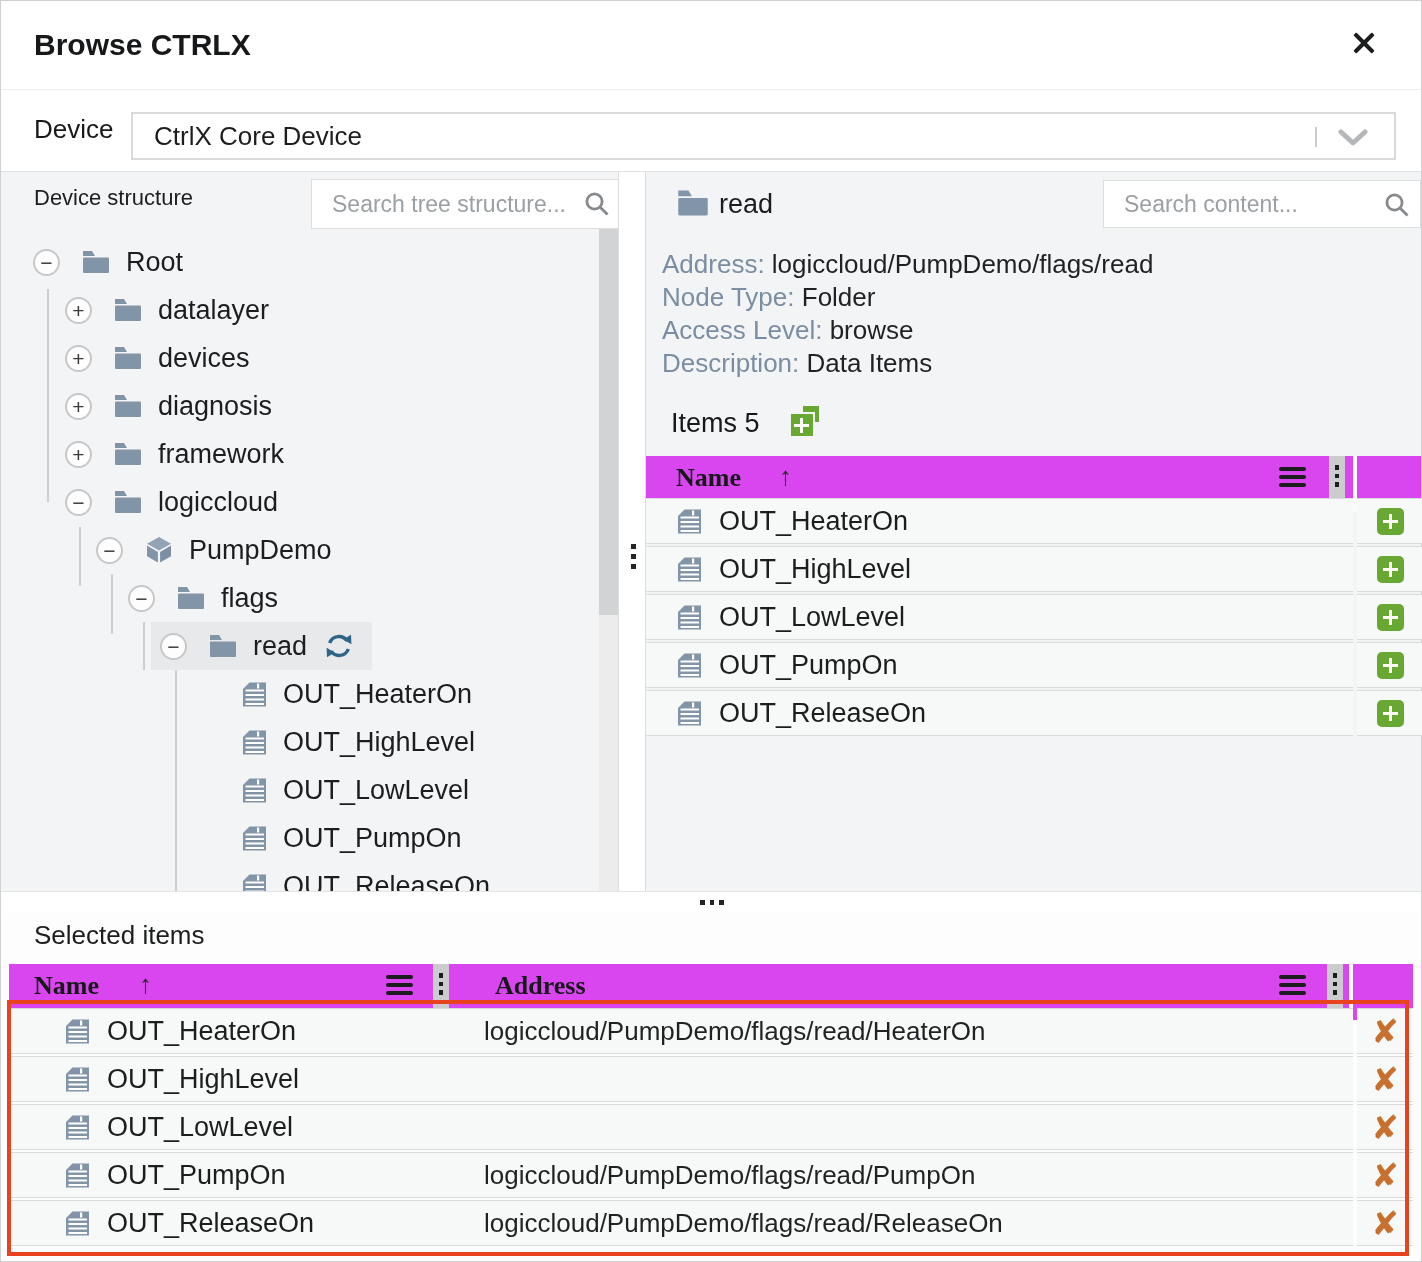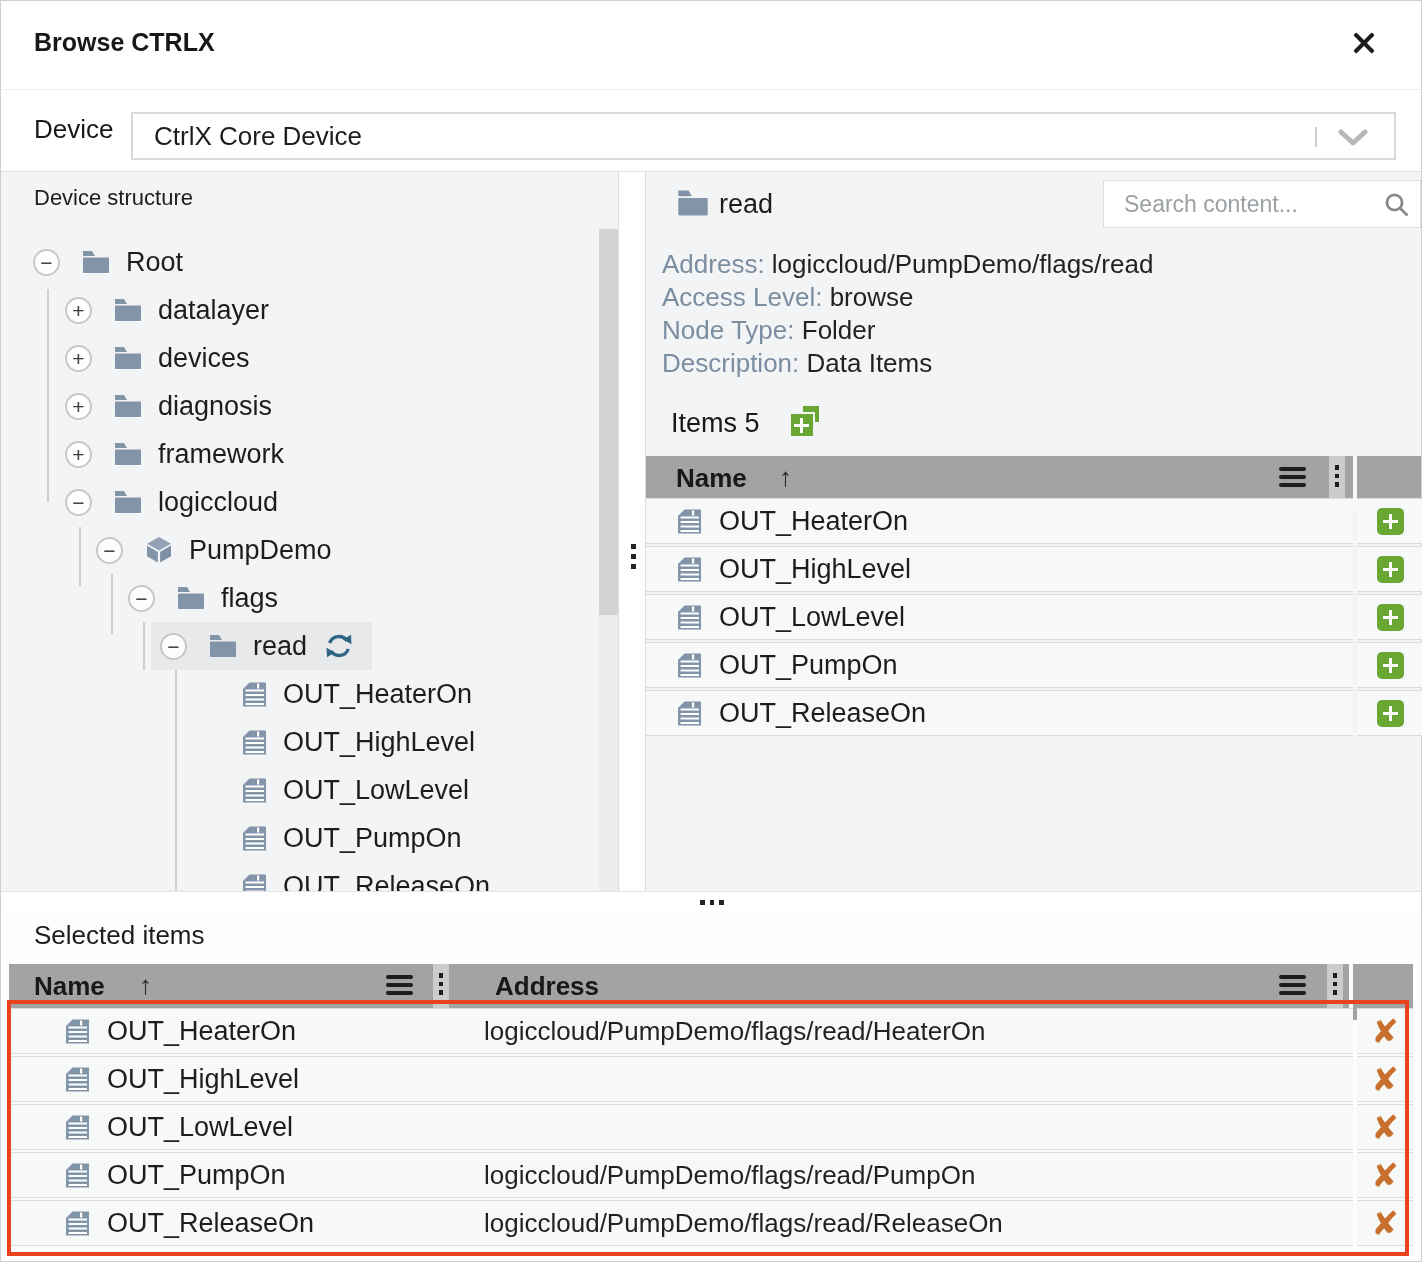--- a/index.html
+++ b/index.html
@@ -2,21 +2,21 @@
 <html><head>
 <meta charset="utf-8">
 <style>
   html,body{margin:0;padding:0;}
   body{width:1422px;height:1262px;position:relative;overflow:hidden;
        font-family:"Liberation Sans",sans-serif;background:#fff;color:#1b1d1e;}
   .dialog{position:absolute;inset:0;border:1px solid #cfd0d1;box-sizing:border-box;background:#fff;}
 
   
   .titlebar{position:absolute;left:0;top:0;right:0;height:88px;background:#fff;border-bottom:1px solid #eceded;}
-  .dlg-title{position:absolute;left:33px;top:27px;font-size:25px;font-weight:bold;color:#161819;}
+  .dlg-title{position:absolute;left:33px;top:27px;font-size:30px;font-weight:bold;color:#161819;}
   .close-btn{position:absolute;left:1346px;top:25px;width:34px;height:34px;cursor:pointer;}
   .close-btn::before,.close-btn::after{content:"";position:absolute;left:4px;top:15px;width:26px;height:4px;background:#1b1d1e;border-radius:1px;}
   .close-btn::before{transform:rotate(45deg);}
   .close-btn::after{transform:rotate(-45deg);}
 
   
   .device-row{position:absolute;left:0;top:89px;right:0;height:81px;background:#fff;border-bottom:1px solid #dfe0e1;}
   .device-label{position:absolute;left:33px;top:24px;font-size:26px;color:#161819;}
   .device-select{position:absolute;left:130px;top:22px;width:1265px;height:48px;box-sizing:border-box;
                  border:2px solid #d8d9da;background:#fff;display:flex;align-items:center;cursor:pointer;}
@@ -63,21 +63,21 @@
   .details .dvalue{color:#1f2122;}
   .items-row{position:absolute;left:25px;top:233px;display:flex;align-items:flex-end;}
   .items-label{font-size:27px;color:#161819;}
   .addall{position:relative;width:34px;height:34px;margin-left:29px;cursor:pointer;}
   .addall .back{position:absolute;left:14px;top:1px;width:16px;height:16px;background:#69a733;}
   .addall .front{position:absolute;left:2px;top:9px;width:22px;height:22px;background:#69a733;outline:2.5px solid #f3f4f5;}
   .addall .front::before{content:"";position:absolute;left:3.5px;top:9.5px;width:15px;height:3px;background:#fff;}
   .addall .front::after{content:"";position:absolute;left:9.5px;top:3.5px;width:3px;height:15px;background:#fff;}
 
   
-  .thead{position:absolute;height:56px;background:#a3a3a3;}
+  .thead{position:absolute;height:56px;background:#d946ef;font-family:Liberation Serif, serif;}
   .th-name{position:absolute;font-size:26px;font-weight:bold;color:#161819;top:7px;}
   .sort-arrow{position:absolute;top:6px;font-size:26px;color:#2a2c2d;cursor:pointer;}
   .burger{position:absolute;top:11px;width:27px;height:20px;cursor:pointer;}
   .burger i{display:block;width:27px;height:4px;background:#1b1d1e;border-radius:2px;margin-bottom:4px;}
   .dstrip{position:absolute;top:0;bottom:0;width:16px;background:#cbccce;cursor:col-resize;}
   .dstrip i{display:block;width:4.5px;height:4.5px;background:#1b1d1e;margin:0 auto 4px auto;}
   .dstrip .pad{height:9px;background:transparent;margin:0;}
   .wgap{position:absolute;top:0;bottom:0;width:4px;background:#f9fafa;}
 
   .rowline{position:absolute;left:0;height:46px;}
@@ -125,20 +125,27 @@
       <span class="device-vline"></span>
       <svg class="device-chev" width="30" height="18" viewBox="0 0 30 18">
         <polyline points="3,3 15,14 27,3" fill="none" stroke="#b6b7b8" stroke-width="5" stroke-linecap="round" stroke-linejoin="round"></polyline>
       </svg>
     </div>
   </div>
 
   <div class="main">
 
     <div class="panel-title">Device structure</div>
+    <div class="search-box sb-left">
+      <input placeholder="Search tree structure..." style="">
+      <svg width="28" height="28" viewBox="0 0 28 28" fill="none" stroke="#868a8d" stroke-width="2.8">
+        <circle cx="11.5" cy="11.5" r="7.6"></circle>
+          <line x1="17.2" y1="17.2" x2="24.5" y2="24.5"></line>
+      </svg>
+    </div>
 
     <div class="tree" id="tree">
       <div class="guide" style="left:46px;top:60px;height:213px;"></div>
       <div class="guide" style="left:78px;top:298px;height:59px;"></div>
       <div class="guide" style="left:110px;top:345px;height:60px;"></div>
       <div class="guide" style="left:142px;top:393px;height:48px;"></div>
       <div class="guide" style="left:174px;top:441px;height:221px;"></div>
     <div class="trow" style="left: 32px; top: 9px;">
           <span class="tg">−</span>
           <svg class="icn" width="30" height="26" viewBox="0 0 30 26">
@@ -298,22 +305,22 @@
       <div class="search-box sb-right">
         <input placeholder="Search content..." style="">
         <svg width="28" height="28" viewBox="0 0 28 28" fill="none" stroke="#868a8d" stroke-width="2.8">
           <circle cx="11.5" cy="11.5" r="7.6"></circle>
             <line x1="17.2" y1="17.2" x2="24.5" y2="24.5"></line>
         </svg>
       </div>
 
       <div class="details" id="details">
           <div><span class="dlabel">Address:</span> <span class="dvalue">logiccloud/PumpDemo/flags/read</span></div>
+          <div><span class="dlabel">Node Type:</span> <span class="dvalue">Folder</span></div>
           <div><span class="dlabel">Access Level:</span> <span class="dvalue">browse</span></div>
-          <div><span class="dlabel">Node Type:</span> <span class="dvalue">Folder</span></div>
           <div><span class="dlabel">Description:</span> <span class="dvalue">Data Items</span></div>
         </div>
 
       <div class="items-row">
         <span class="items-label">Items 5</span>
         <div class="addall">
             <div class="back"></div>
             <div class="front"></div>
           </div>
       </div>

